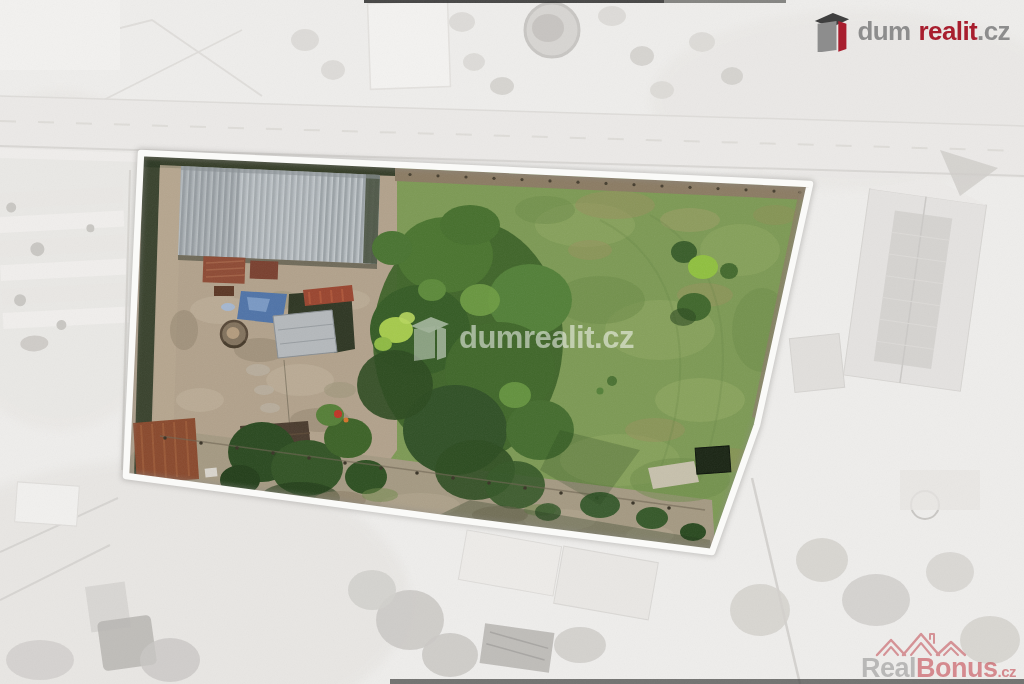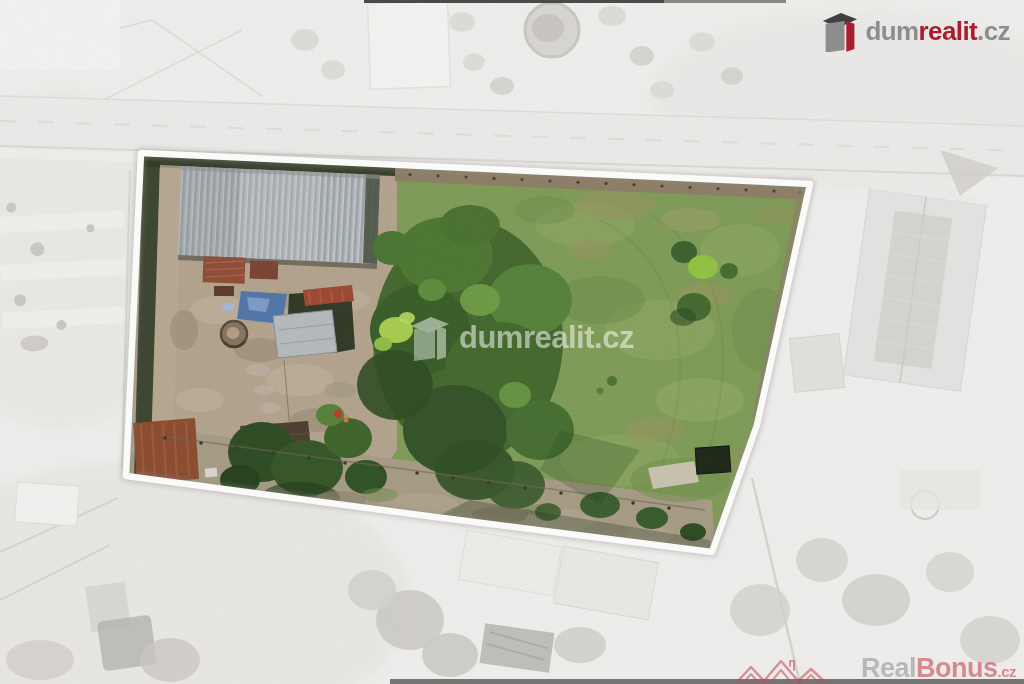--- a/index.html
+++ b/index.html
@@ -3,30 +3,30 @@
 <meta charset="utf-8">
 <style>
   html,body{margin:0;padding:0;background:#ffffff;}
   .stage{position:relative;width:1024px;height:684px;overflow:hidden;
          font-family:"Liberation Sans",sans-serif;background:#eeedeb;}
   .stage svg.scene{position:absolute;left:0;top:0;display:block;}
 
   
   .logo-tr{position:absolute;top:10px;right:14px;display:flex;align-items:center;gap:7px;}
   .logo-tr .txt{font-size:26px;font-weight:600;color:#8d8d8d;letter-spacing:-0.6px;line-height:1;}
-  .logo-tr .txt .red{color:#a81e2e;font-weight:700;}
+  .logo-tr .txt .red{color:#a81e2e;font-weight:700;margin-left:8px;}
 
   
   .wm-center{position:absolute;left:410px;top:313px;display:flex;align-items:center;gap:9px;
              opacity:.52;pointer-events:none;}
   .wm-center .txt{font-size:31px;font-weight:700;color:#ffffff;letter-spacing:-0.5px;line-height:1;}
 
   
-  .logo-br{position:absolute;right:8px;bottom:2px;opacity:.55;display:flex;flex-direction:row;
-           align-items:flex-end;pointer-events:none;}
+  .logo-br{position:absolute;right:8px;bottom:2px;opacity:.55;display:flex;flex-direction:column;
+           align-items:center;pointer-events:none;}
   .logo-br .roofs{margin-right:30px;margin-bottom:-2px;}
   .logo-br .txt{font-size:27px;font-weight:700;letter-spacing:-0.5px;line-height:1;}
   .logo-br .real{color:#8f8f8f;}
   .logo-br .bonus{color:#c23b45;}
   .logo-br .cz{font-size:15px;color:#c23b45;}
 </style>
 </head>
 <body>
 
 <div class="stage">

